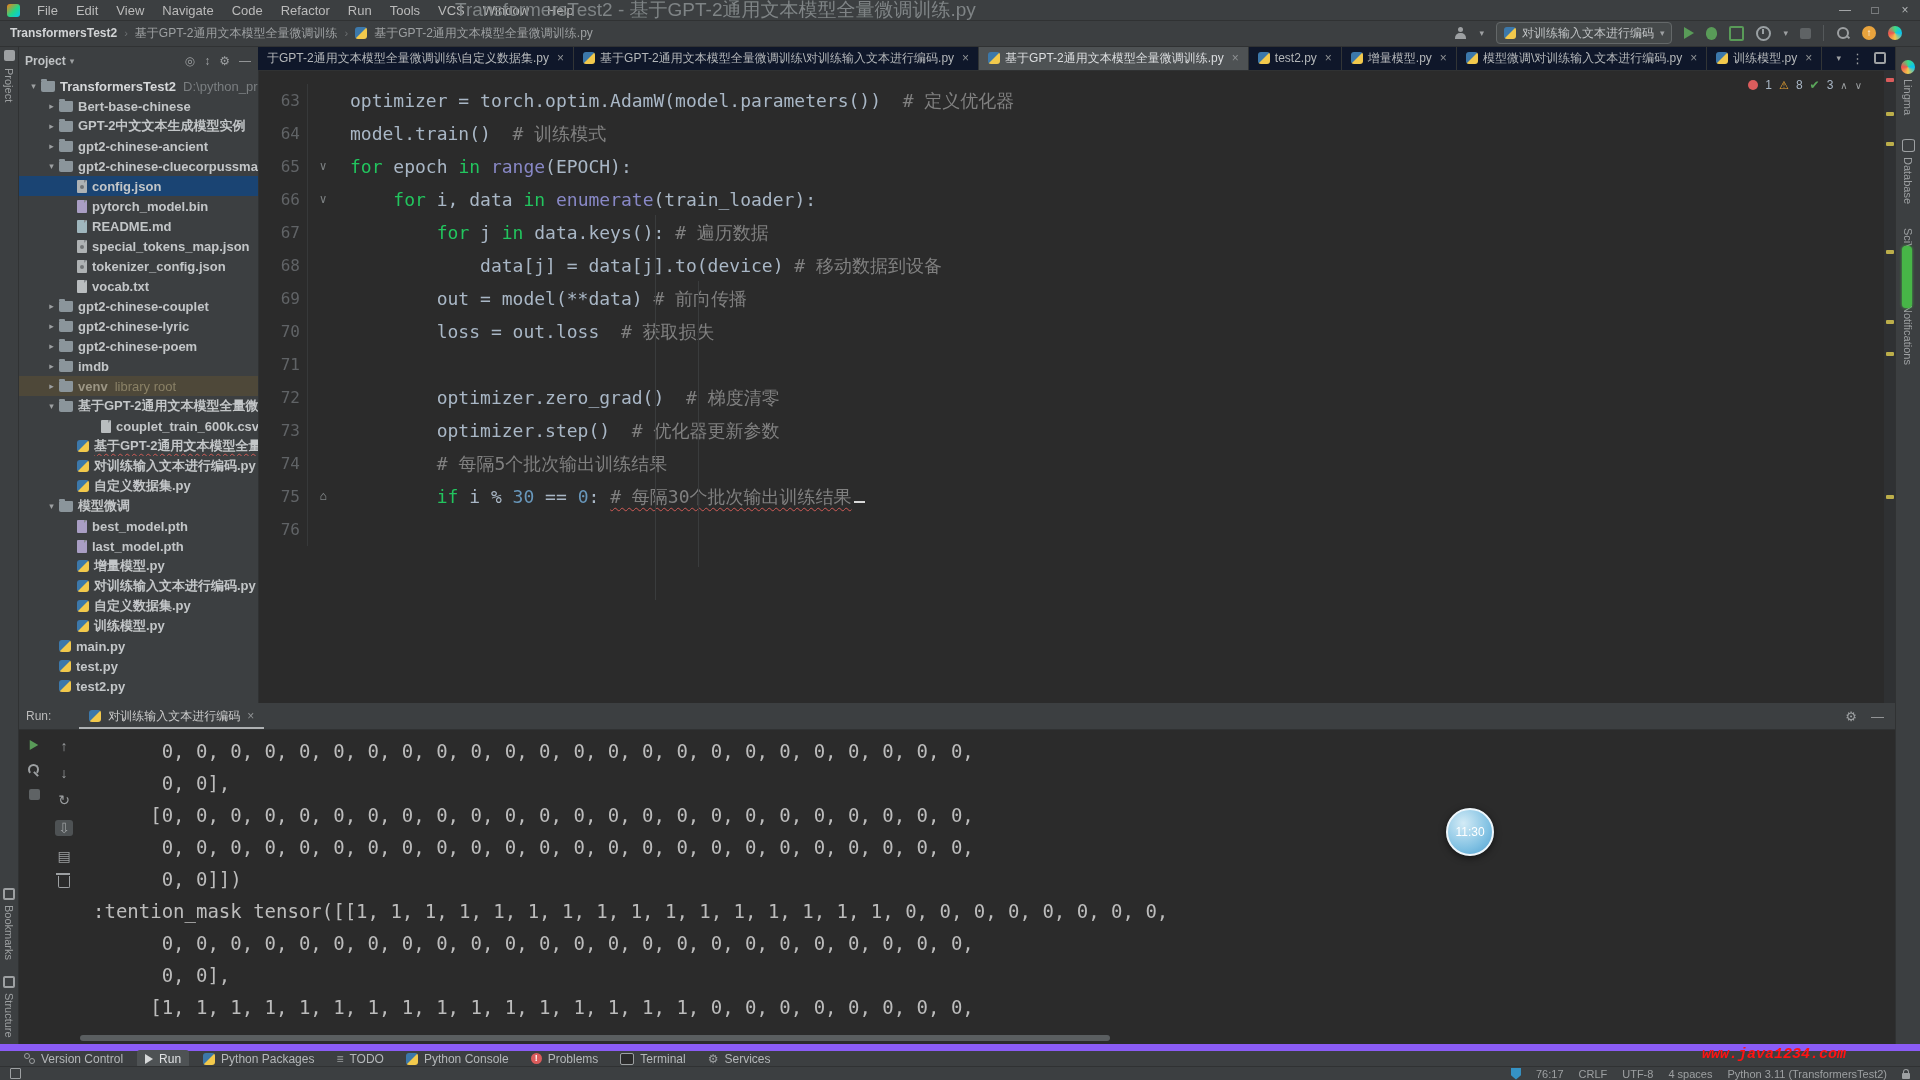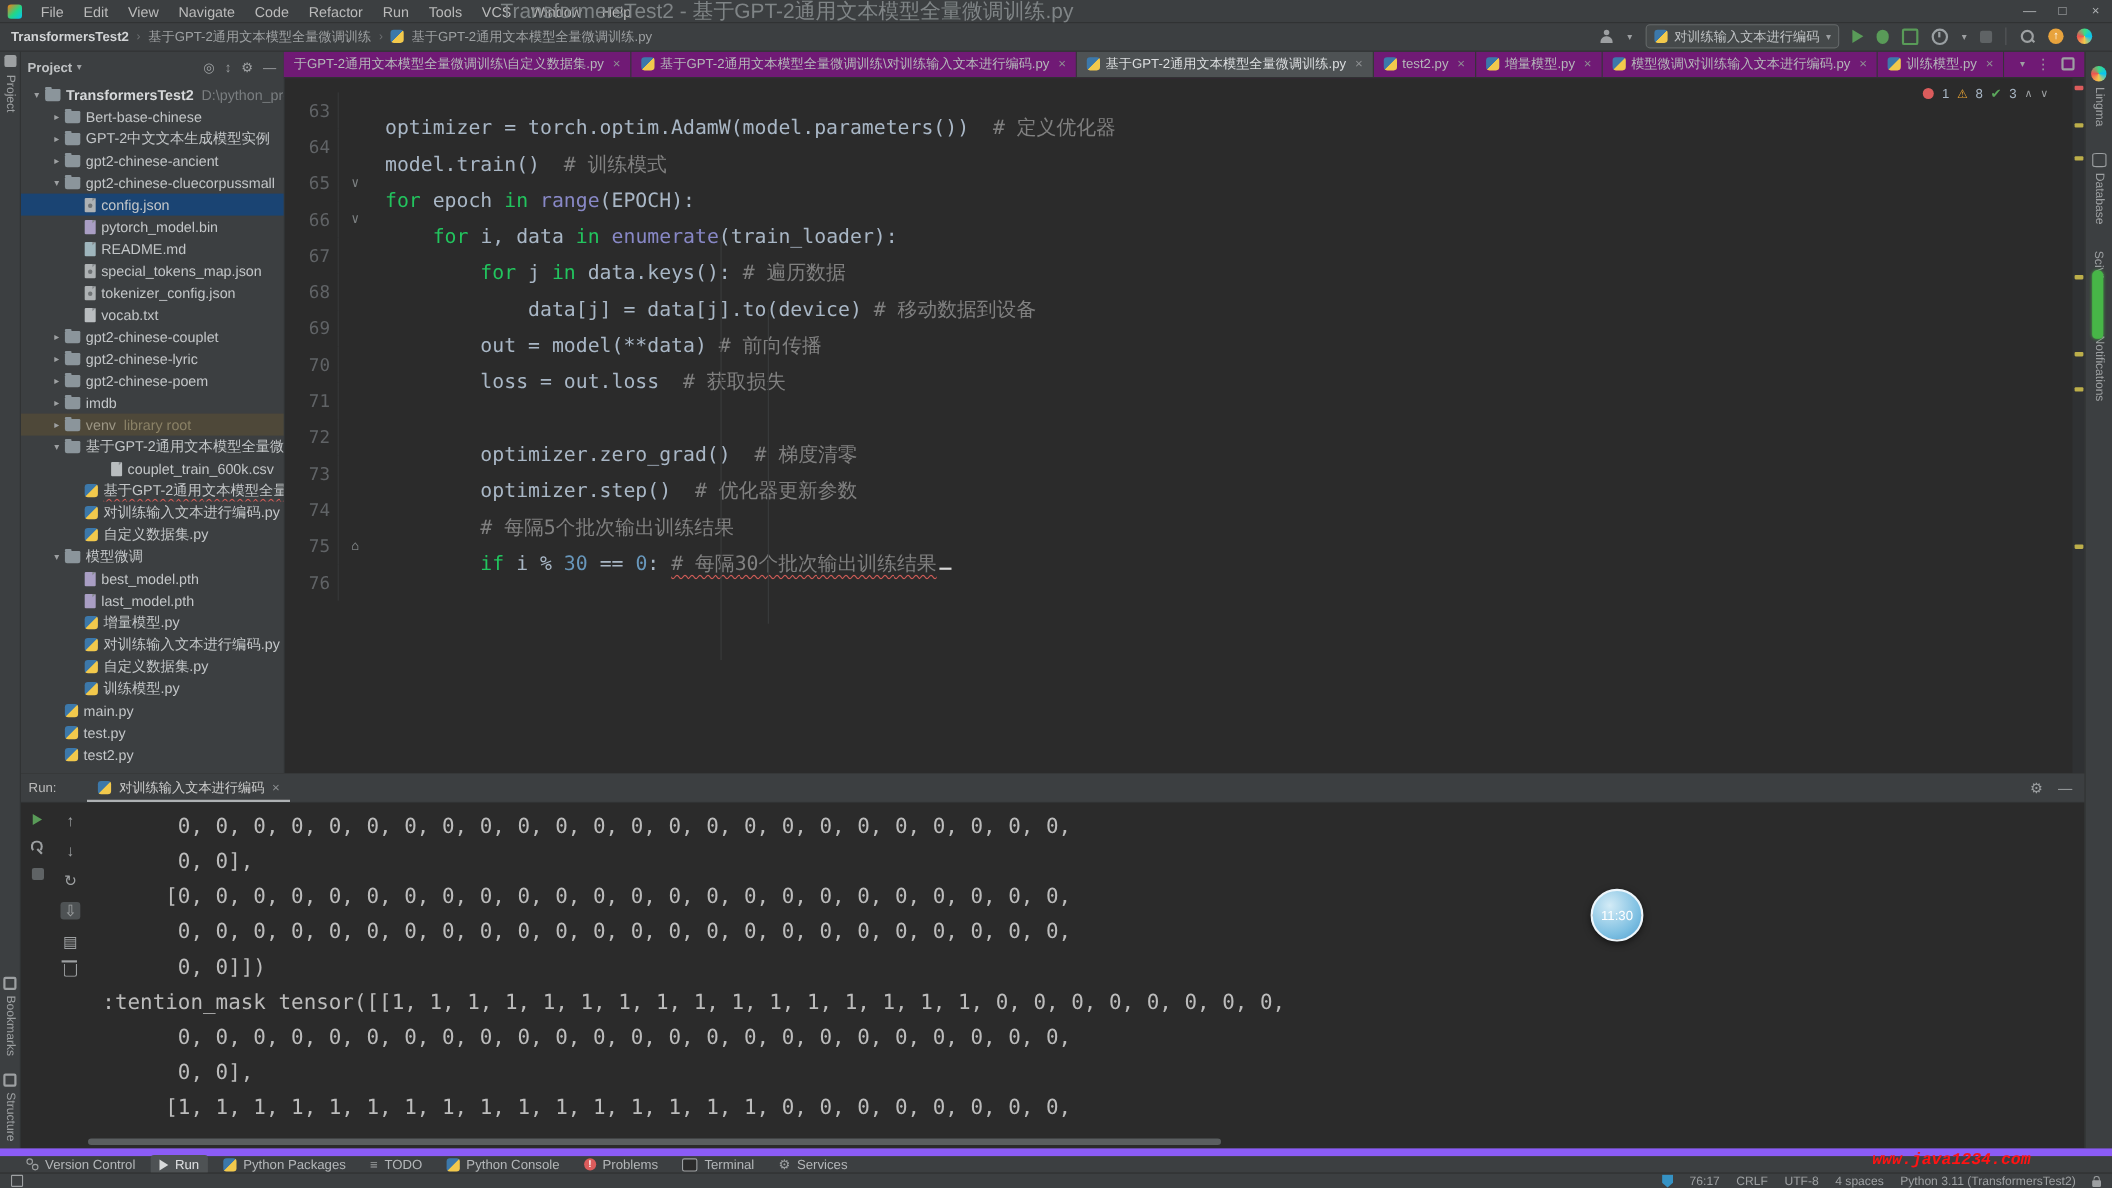--- a/index.html
+++ b/index.html
@@ -37,21 +37,21 @@
   .g-search:before{content:"";position:absolute;left:1px;top:1px;width:8px;height:8px;border:2px solid #9da0a2;border-radius:50%;}
   .g-search:after{content:"";position:absolute;left:10px;top:10px;width:4px;height:2px;background:#9da0a2;transform:rotate(45deg);}
   .g-upd{width:14px;height:14px;border-radius:50%;background:#e8a33d;color:#fff;font-size:10px;
          line-height:14px;text-align:center;font-weight:bold;}
   .g-ball{width:14px;height:14px;border-radius:50%;background:conic-gradient(#3ddc84,#07c3f2,#f2c94c,#ef5350,#3ddc84);}
   .g-user{position:relative;width:13px;height:13px;}
   .g-user:before{content:"";position:absolute;left:4px;top:0;width:5px;height:5px;border-radius:50%;background:#9da0a2;}
   .g-user:after{content:"";position:absolute;left:1px;top:6px;width:11px;height:6px;border-radius:5px 5px 0 0;background:#9da0a2;}
   .sep-v{width:1px;height:16px;background:#55595b;}
   
-  .tabs{position:absolute;left:258px;top:46px;right:24px;height:24px;background:#701a75;
+  .tabs{position:absolute;left:258px;top:46px;right:24px;height:24px;background:#0f172a;
         border-bottom:1px solid #303233;display:flex;align-items:stretch;overflow:hidden;z-index:4;}
   #tabs-list{display:flex;align-items:stretch;overflow:hidden;}
   .tab{display:flex;align-items:center;gap:5px;padding:0 9px;font-size:12px;color:#b4b7b9;
        border-right:1px solid #323536;white-space:nowrap;flex:none;}
   .tab.active{background:#4e5254;color:#dcdee0;}
   .tab .x{color:#8f9294;font-size:12px;margin-left:3px;}
   .tabs-end{margin-left:auto;display:flex;align-items:center;gap:10px;padding:0 10px;color:#9da0a2;flex:none;}
   
   .lstripe{position:absolute;left:0;top:46px;width:18px;bottom:36px;background:#3c3f41;
            border-right:1px solid #303233;z-index:4;}
@@ -63,21 +63,21 @@
   
   .pp{position:absolute;left:18px;top:46px;width:240px;bottom:377px;background:#3c3f41;
       border-right:1px solid #303233;overflow:hidden;z-index:3;}
   .pp-header{height:30px;display:flex;align-items:center;padding:0 7px;font-size:12px;}
   .pp-title{font-weight:bold;color:#c0c3c5;}
   .pp-header .dd{margin-left:4px;}
   .pp-icons{margin-left:auto;display:flex;gap:9px;color:#9da0a2;font-size:12px;align-items:center;}
   .tree{position:absolute;top:30px;left:0;right:0;bottom:0;font-size:13px;}
   .trow{height:20px;display:flex;align-items:center;white-space:nowrap;overflow:hidden;}
   .trow .arr{width:15px;text-align:center;color:#9da0a2;font-size:9px;flex:none;}
-  .trow .lbl{margin-left:5px;color:#c3c6c8;}
+  .trow .lbl{margin-left:5px;color:#c3c6c8;font-weight:bold;}
   .trow .note{margin-left:7px;color:#7a7e80;}
   .trow.bold .lbl{font-weight:bold;color:#d6d8da;}
   .trow.sel{background:#1a4473;}
   .trow.hl{background:#4e4839;}
   .trow.hl .lbl{color:#9c9685;}
   .trow.hl .note{color:#8a8166;}
   .trow.err .lbl{text-decoration:underline wavy #cf5b56;text-underline-offset:3px;text-decoration-thickness:1px;}
   .fi{flex:none;display:inline-block;}
   .fi-folder{width:14px;height:11px;background:#8b959b;border-radius:1px 1px 2px 2px;position:relative;}
   .fi-folder:before{content:"";position:absolute;left:0;top:-2px;width:6px;height:2px;background:#8b959b;border-radius:1px 1px 0 0;}
@@ -88,21 +88,21 @@
   .fi-json:after{content:"";position:absolute;left:3px;top:5px;width:4px;height:4px;border-radius:50%;background:#6f7375;}
   .fi-bin{background:#a99ec4;}
   .fi-md{background:#9fb6bd;}
   
   .editor{position:absolute;left:258px;top:70px;right:24px;bottom:377px;background:#2b2b2b;overflow:hidden;z-index:2;}
   .codewrap{position:absolute;top:14px;left:0;right:12px;}
   .cline{display:flex;height:33px;line-height:33px;font-family:"DejaVu Sans Mono",monospace;font-size:18px;}
   .cline .ln{width:42px;padding-right:7px;text-align:right;color:#606366;font-size:16px;flex:none;
              border-right:1px solid #37393a;}
   .cline .gut{width:30px;flex:none;text-align:center;color:#7c8082;font-size:12px;}
-  .cline pre{margin:16px 0 0 12px;font:inherit;white-space:pre;}
+  .cline pre{margin:0 0 0 12px;font:inherit;white-space:pre;}
   .tk-p{color:#a9b7c6;} .tk-k{color:#22c55e;} .tk-n{color:#6897bb;} .tk-b{color:#8888c6;}
   .tk-c{color:#808080;} .tk-e{color:#808080;text-decoration:underline wavy #cf5b56;text-underline-offset:4px;text-decoration-thickness:1px;}
   .caret{display:inline-block;width:11px;height:2px;background:#d8d8d8;vertical-align:baseline;margin-left:2px;}
   .iguide{position:absolute;width:1px;background:#3a3c3d;}
   .inspect{position:absolute;top:8px;right:34px;display:flex;align-items:center;gap:7px;font-size:12px;color:#a9b7c6;}
   .insp-err{width:10px;height:10px;border-radius:50%;background:#db5c5c;}
   .insp-warn{color:#f0a732;font-size:11px;}
   .insp-ok{color:#5ba75b;font-size:12px;}
   .insp-chev{color:#9da0a2;font-size:10px;}
   .estripe{position:absolute;right:0;top:0;width:12px;bottom:0;background:#2f3133;}

